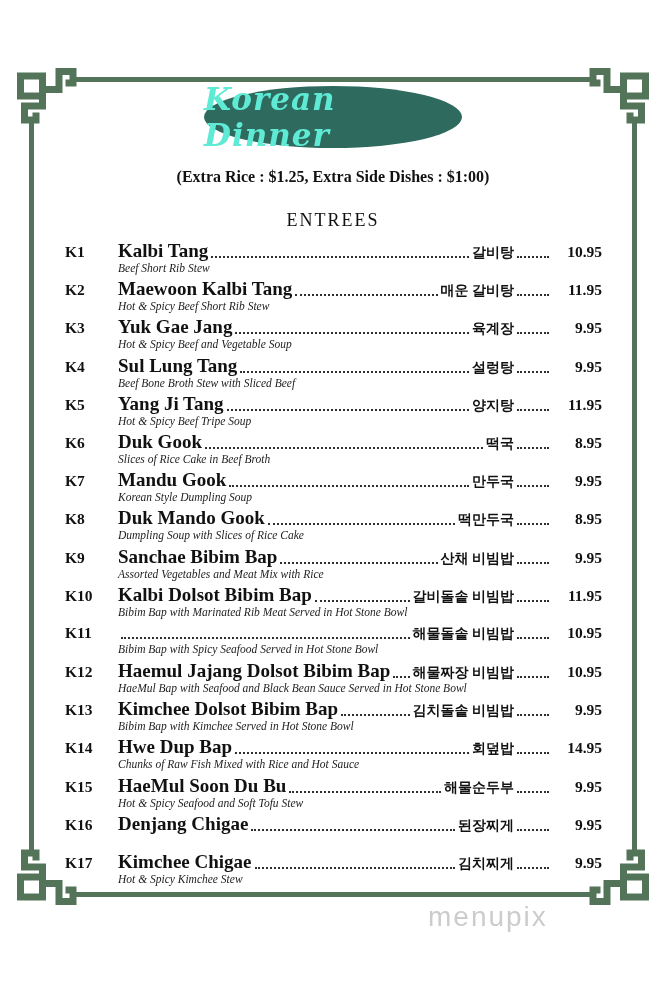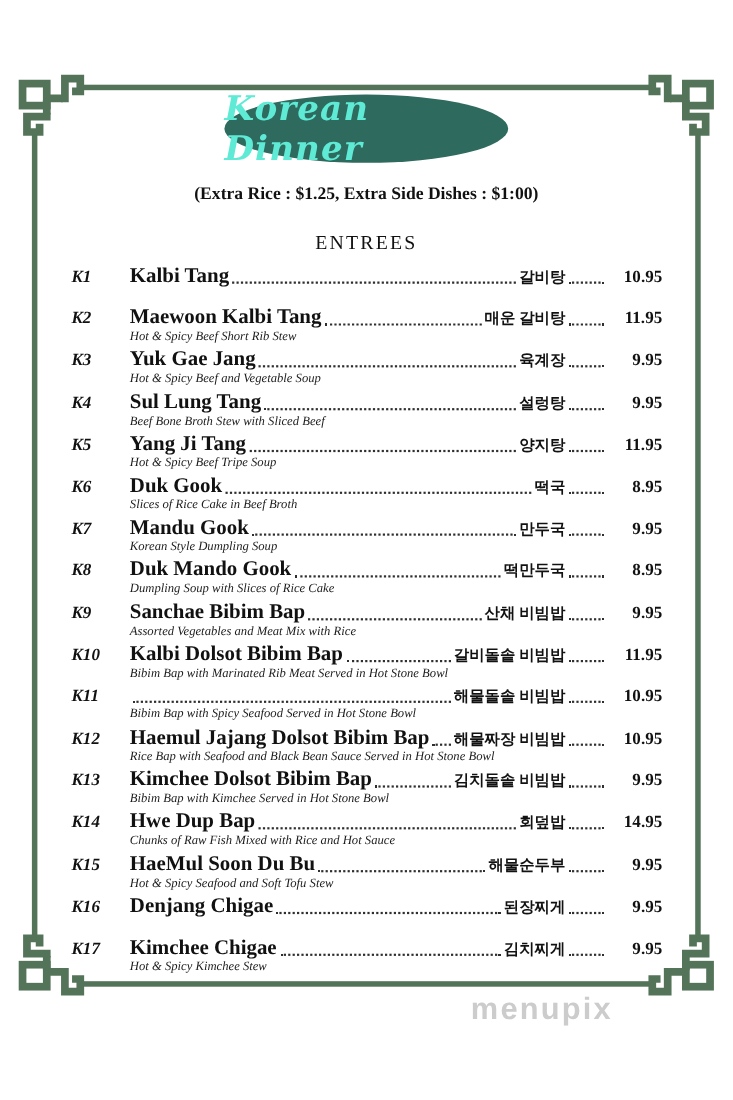--- a/index.html
+++ b/index.html
@@ -37,41 +37,41 @@
     font-weight:bold; font-size:31px; letter-spacing:8px;
   }
   .heading-en {
     position:absolute; left:0; right:0; top:210px; text-align:center;
     font-weight:normal; font-size:18px; letter-spacing:2px;
   }
   
   .menu { position:absolute; left:65px; right:64px; top:242px; }
   .item { height:38.2px; }
   .item-main { display:flex; align-items:baseline; line-height:18px; }
-  .code  { flex:0 0 53px; font-weight:bold; font-size:15.5px;font-style:italic; }
+  .code  { flex:0 0 53px; font-weight:bold; font-size:15.5px; }
   .name  { font-weight:bold; font-size:19px; white-space:nowrap; }
   .leader {
     flex:1 1 auto; min-width:14px; align-self:flex-end;
     margin:0 3px 4px 3px; border-bottom:2px dotted #2f2f2f;
   }
   .leader-short {
     flex:0 0 32px; align-self:flex-end;
     margin:0 3px 4px 3px; border-bottom:2px dotted #2f2f2f;
   }
   .korean { font-weight:bold; font-size:14px; white-space:nowrap; }
   .price  { flex:0 0 50px; text-align:right; font-weight:bold; font-size:15.5px; }
   .desc   {
     margin-left:53px; font-style:italic; font-size:11.5px; line-height:13px;
     color:#1c1c1c; white-space:nowrap;
   }
   
   .watermark {
     position:absolute; left:428px; top:901px;
     font-family:"Liberation Sans", sans-serif;
-    font-size:28px; color:#cccccc; letter-spacing:2px; font-weight:700;
+    font-size:28px; color:#cccccc; letter-spacing:2px; font-weight:400;
   }
 </style>
 </head>
 <body>
 
 <svg width="0" height="0" style="position:absolute">
   <defs>
     <g id="greek-key" fill="none" stroke="#547459" stroke-width="7">
       <rect x="7.5" y="16" width="22" height="20"></rect>
       <path d="M46 33 V11.5 H60 V23 H52.5"></path>
@@ -118,20 +118,21 @@
   <div class="menu">
   <div class="item">
     <div class="item-main">
       <span class="code">K1</span>
       <span class="name">Kalbi Tang</span>
       <span class="leader"></span>
       <span class="korean">갈비탕</span>
       <span class="leader-short"></span>
       <span class="price">10.95</span>
     </div>
+    <div class="desc">Beef Short Rib Stew</div>
   </div>
 
   <div class="item">
     <div class="item-main">
       <span class="code">K2</span>
       <span class="name">Maewoon Kalbi Tang</span>
       <span class="leader"></span>
       <span class="korean">매운 갈비탕</span>
       <span class="leader-short"></span>
       <span class="price">11.95</span>
@@ -248,21 +249,21 @@
 
   <div class="item">
     <div class="item-main">
       <span class="code">K12</span>
       <span class="name">Haemul Jajang Dolsot Bibim Bap</span>
       <span class="leader"></span>
       <span class="korean">해물짜장 비빔밥</span>
       <span class="leader-short"></span>
       <span class="price">10.95</span>
     </div>
-    <div class="desc">Rice Bap with Seafood and Black Bean Sauce Served in Hot Stone Bowl</div>
+    <div class="desc">HaeMul Bap with Seafood and Black Bean Sauce Served in Hot Stone Bowl</div>
   </div>
 
   <div class="item">
     <div class="item-main">
       <span class="code">K13</span>
       <span class="name">Kimchee Dolsot Bibim Bap</span>
       <span class="leader"></span>
       <span class="korean">김치돌솥 비빔밥</span>
       <span class="leader-short"></span>
       <span class="price">9.95</span>

